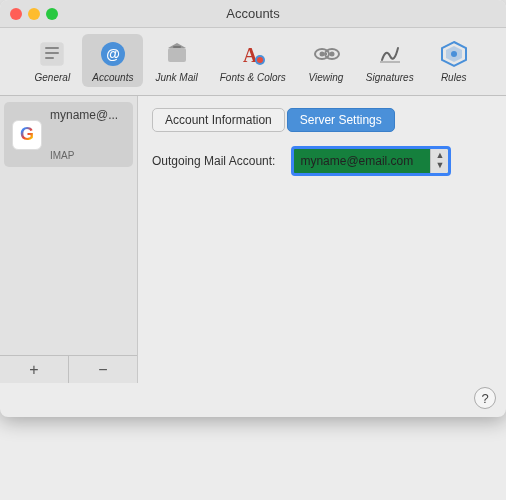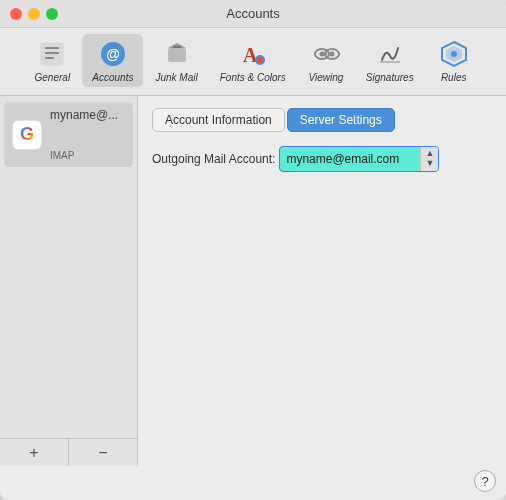--- a/index.html
+++ b/index.html
@@ -6,21 +6,21 @@
     body {
       font-family: -apple-system, BlinkMacSystemFont, 'Helvetica Neue', Arial, sans-serif;
       background: #ececec;
       width: 506px;
       height: 500px;
       overflow: hidden;
     }
 
     .window {
       width: 506px;
-      height: 500px;
+      height: 417px;
       background: #ececec;
       border-radius: 8px;
       box-shadow: 0 4px 20px rgba(0,0,0,0.3);
       display: flex;
       flex-direction: column;
       overflow: hidden;
     }
 
     
     .title-bar {
@@ -211,33 +211,33 @@
 
     
     .form-area {
       display: flex;
       flex-direction: column;
       gap: 10px;
     }
     .form-row {
       display: flex;
       align-items: center;
-      gap: 4px;
+      gap: 16px;
     }
     .form-label {
       font-size: 12px;
       color: #333;
       text-align: right;
       white-space: nowrap;
     }
     .form-select-wrap {
       display: flex;
       align-items: center;
-      background: #5eead4;
-      border: 1px solid #3b82f6;
+      background: #15803d;
+      border: 3px solid #3b82f6;
       border-radius: 4px;
       overflow: hidden;
       min-width: 160px;
     }
     .form-select {
       background: transparent;
       border: none;
       outline: none;
       font-size: 12px;
       padding: 3px 6px;

